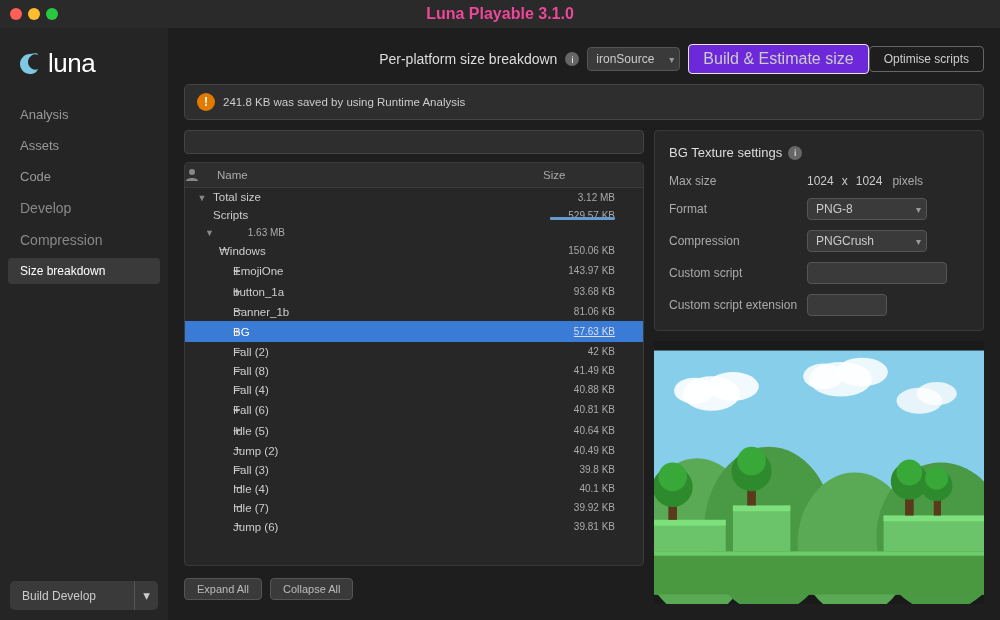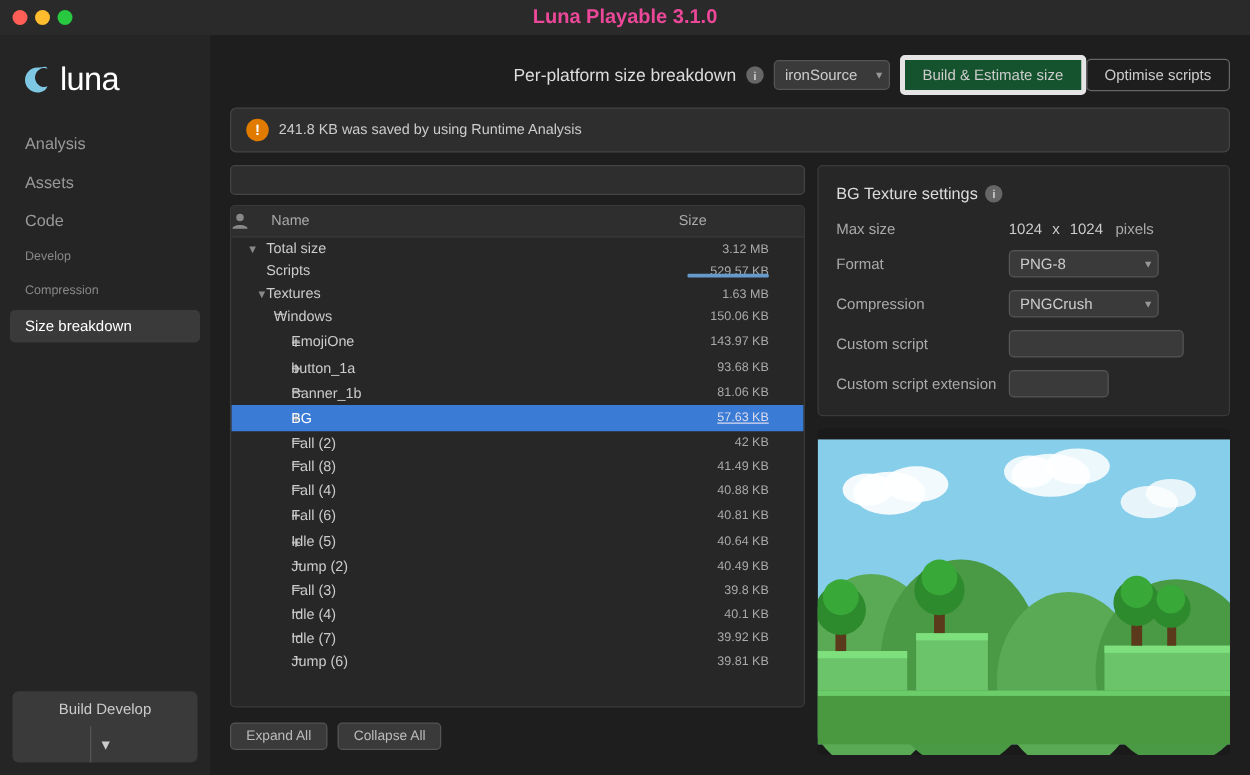--- a/index.html
+++ b/index.html
@@ -72,21 +72,21 @@
     }
     .nav-item {
       padding: 8px 20px;
       cursor: pointer;
       color: #999;
       font-size: 13px;
     }
     .nav-section-header {
       padding: 8px 20px;
       color: #888;
-      font-size: 10px;
+      font-size: 14px;
       cursor: pointer;
     }
     .nav-active-item {
       background: #3a3a3a;
       color: #fff;
       border-radius: 4px;
       margin: 2px 8px;
       padding: 6px 12px;
       cursor: pointer;
       font-size: 12px;
@@ -95,21 +95,20 @@
       margin-top: auto;
       padding: 10px 10px;
     }
     .build-btn {
       display: flex;
       align-items: center;
       background: #3a3a3a;
       border-radius: 5px;
       overflow: hidden;
       width: 100%;
-      flex-direction: column;
     }
     .build-btn-main {
       flex: 1;
       padding: 7px 12px;
       color: #ccc;
       font-size: 12px;
       cursor: pointer;
       border: none;
       background: transparent;
       text-align: left;
@@ -181,26 +180,26 @@
       content: '▾';
       position: absolute;
       right: 6px;
       top: 50%;
       transform: translateY(-50%);
       color: #999;
       pointer-events: none;
       font-size: 10px;
     }
     .btn-primary {
-      background: #14532d;
-      border: 4px solid #e5e5e5;
+      background: #6d28d9;
+      border: 1px solid #e5e5e5;
       color: #ccc;
       padding: 5px 14px;
       border-radius: 4px;
-      font-size: 12px;
+      font-size: 16px;
       cursor: pointer;
     }
     .btn-outline {
       background: transparent;
       border: 1px solid #666;
       color: #ccc;
       padding: 5px 14px;
       border-radius: 4px;
       font-size: 12px;
       cursor: pointer;
@@ -512,21 +511,20 @@
                 <div class="file-name">Total size</div>
                 <div class="file-size" style="position: relative;">3.12 MB</div>
               </div>
               <div class="file-row">
                 <div class="file-icon" style="padding-left: 20px;"></div>
                 <div class="file-name">Scripts</div>
                 <div class="file-size" style="position: relative;">529.57 KB<div style="position:absolute;bottom:1px;right:28px;width:65px;height:3px;background:#6699cc;border-radius:1px;"></div></div>
               </div>
               <div class="file-row">
                 <div class="file-icon" style="padding-left: 20px;"><span style="color:#888;font-size:9px;">▼</span></div>
-                <div class="file-name">Textures</div>
                 <div class="file-size" style="position: relative;">1.63 MB</div>
               </div>
               <div class="file-row">
                 <div class="file-icon" style="padding-left: 34px;"><span style="color:#aaa;font-size:16px;font-weight:normal;line-height:0.8;">−</span></div>
                 <div class="file-name">Windows</div>
                 <div class="file-size" style="position: relative;">150.06 KB</div>
               </div>
               <div class="file-row">
                 <div class="file-icon" style="padding-left: 48px;"><span style="color:#aaa;font-size:13px;font-weight:bold;">+</span></div>
                 <div class="file-name">EmojiOne</div>

